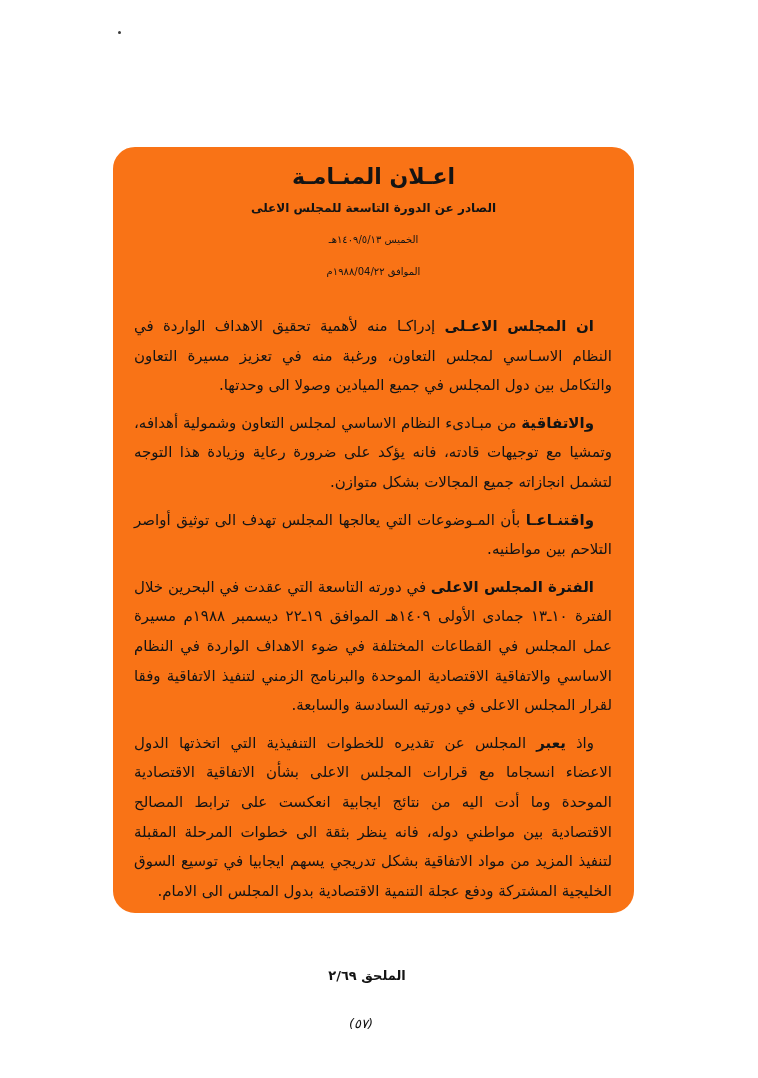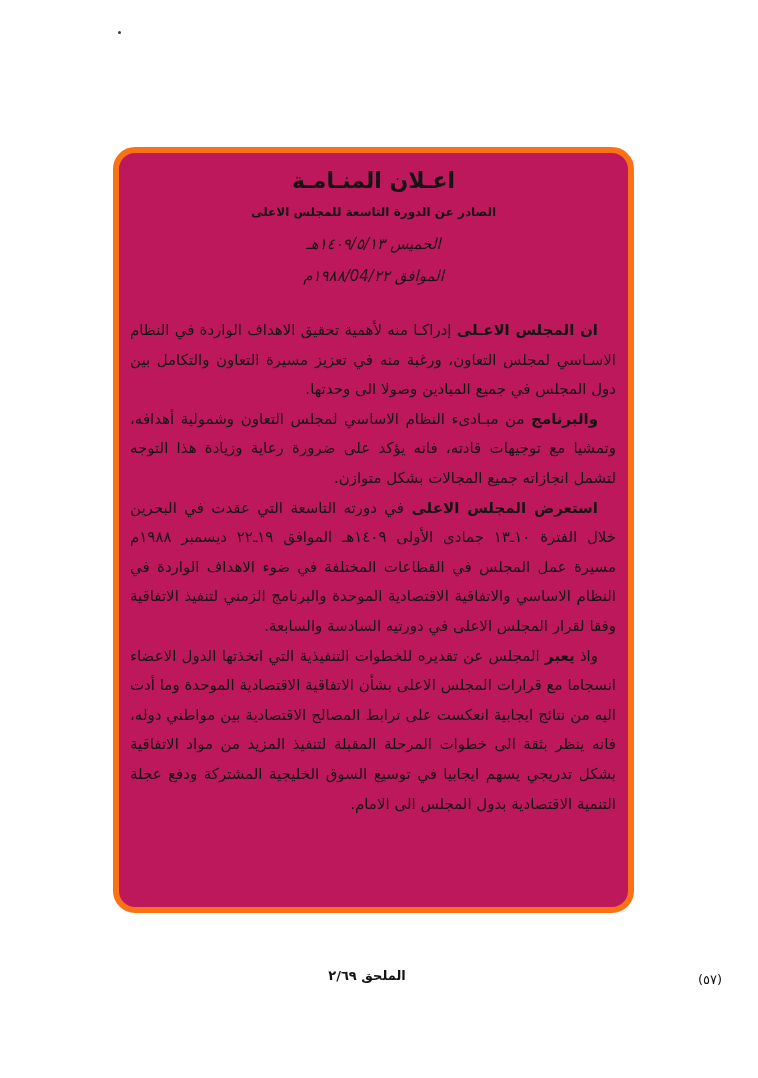--- a/index.html
+++ b/index.html
@@ -14,94 +14,95 @@
   .page{position:absolute;inset:0;}
   .ink-speck{
     position:absolute;left:118px;top:31px;
     width:3px;height:3px;border-radius:50%;
     background:#3a3a3a;
   }
   .doc-frame{
     position:absolute;
     left:113px;top:147px;
     width:521px;height:766px;
-    border:6px solid #f97316;
+    border:2px solid #f97316;
     border-radius:22px;
     box-sizing:border-box;
-    background:#be185d;
+    background:#f97316;
   }
   .doc-header{
     text-align:center;
     margin-top:12px;
     direction:rtl;
   }
   .doc-title{
     font-size:22px;
     font-weight:bold;
     line-height:32px;
     letter-spacing:0;
   }
   .doc-subtitle{
     font-size:12px;
     font-weight:bold;
     line-height:31px;
   }
   .doc-date{
-    font-size:15px;
+    font-size:10px;
     line-height:32px;
-    font-style:italic;
   }
   .doc-body{
     direction:rtl;
     margin:24px 12px 0 11px;
     font-size:15px;
     line-height:29.6px;
     text-align:justify;
   }
   .doc-body p{
-    margin:0;
+    margin:8px;
     text-indent:18px;
   }
   .lead{font-weight:bold;}
   .doc-footer-appendix{
     position:absolute;
     left:0;right:24px;top:968px;
     text-align:center;
     direction:rtl;
     font-size:13px;
     font-weight:bold;
   }
   .doc-footer-page{
     position:absolute;
-    left:0;right:36px;top:972px;
-    text-align:right;
+    left:0;right:36px;top:1016px;
+    text-align:center;
     direction:rtl;
     font-size:13px;
+    font-style:italic;
   }
 </style>
 </head>
 <body>
 
 <div class="page">
 
   <span class="ink-speck"></span>
 
   <div class="doc-frame">
 
     <div class="doc-header">
       <div class="doc-title">اعـلان المنـامـة</div>
       <div class="doc-subtitle">الصادر عن الدورة التاسعة للمجلس الاعلى</div>
       <div class="doc-date">الخميس ١٤٠٩/٥/١٣هـ</div>
       <div class="doc-date">الموافق ١٩٨٨/04/٢٢م</div>
     </div>
 
     <div class="doc-body">
         <p><span class="lead">ان المجلس الاعـلى</span><span> إدراكـا منه لأهمية تحقيق الاهداف الواردة في النظام الاسـاسي لمجلس التعاون، ورغبة منه في تعزيز مسيرة التعاون والتكامل بين دول المجلس في جميع الميادين وصولا الى وحدتها.</span></p>
-        <p><span class="lead">والبرنامج</span><span> من مبـادىء النظام الاساسي لمجلس التعاون وشمولية أهدافه، وتمشيا مع توجيهات قادته، فانه يؤكد على ضرورة رعاية وزيادة هذا التوجه لتشمل انجازاته جميع المجالات بشكل متوازن.</span></p>
-        <p><span class="lead">استعرض المجلس الاعلى</span><span> في دورته التاسعة التي عقدت في البحرين خلال الفترة ١٠ـ١٣ جمادى الأولى ١٤٠٩هـ الموافق ١٩ـ٢٢ ديسمبر ١٩٨٨م مسيرة عمل المجلس في القطاعات المختلفة في ضوء الاهداف الواردة في النظام الاساسي والاتفاقية الاقتصادية الموحدة والبرنامج الزمني لتنفيذ الاتفاقية وفقا لقرار المجلس الاعلى في دورتيه السادسة والسابعة.</span></p>
+        <p><span class="lead">والاتفاقية</span><span> من مبـادىء النظام الاساسي لمجلس التعاون وشمولية أهدافه، وتمشيا مع توجيهات قادته، فانه يؤكد على ضرورة رعاية وزيادة هذا التوجه لتشمل انجازاته جميع المجالات بشكل متوازن.</span></p>
+        <p><span class="lead">واقتنـاعـا</span><span> بأن المـوضوعات التي يعالجها المجلس تهدف الى توثيق أواصر التلاحم بين مواطنيه.</span></p>
+        <p><span class="lead">الفترة المجلس الاعلى</span><span> في دورته التاسعة التي عقدت في البحرين خلال الفترة ١٠ـ١٣ جمادى الأولى ١٤٠٩هـ الموافق ١٩ـ٢٢ ديسمبر ١٩٨٨م مسيرة عمل المجلس في القطاعات المختلفة في ضوء الاهداف الواردة في النظام الاساسي والاتفاقية الاقتصادية الموحدة والبرنامج الزمني لتنفيذ الاتفاقية وفقا لقرار المجلس الاعلى في دورتيه السادسة والسابعة.</span></p>
         <p><span>واذ </span><span class="lead">يعبر</span><span> المجلس عن تقديره للخطوات التنفيذية التي اتخذتها الدول الاعضاء انسجاما مع قرارات المجلس الاعلى بشأن الاتفاقية الاقتصادية الموحدة وما أدت اليه من نتائج ايجابية انعكست على ترابط المصالح الاقتصادية بين مواطني دوله، فانه ينظر بثقة الى خطوات المرحلة المقبلة لتنفيذ المزيد من مواد الاتفاقية بشكل تدريجي يسهم ايجابيا في توسيع السوق الخليجية المشتركة ودفع عجلة التنمية الاقتصادية بدول المجلس الى الامام.</span></p>
       </div>
 
   </div>
 
   <div class="doc-footer-appendix">الملحق ٢/٦٩</div>
 
   <div class="doc-footer-page">(٥٧)</div>
 
 </div>

